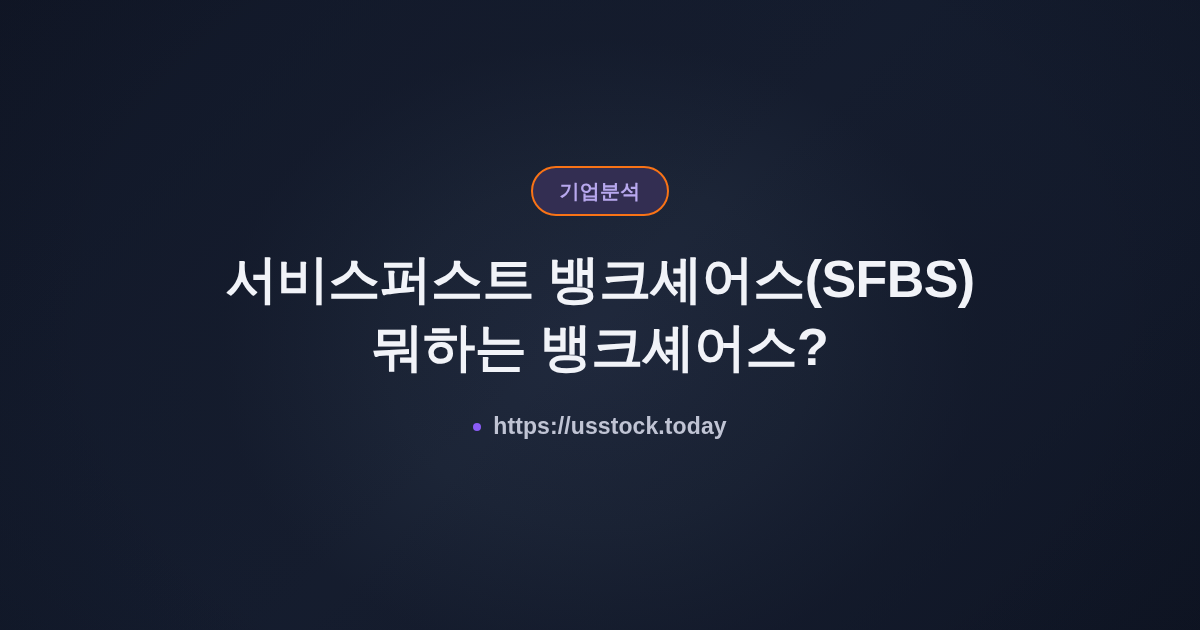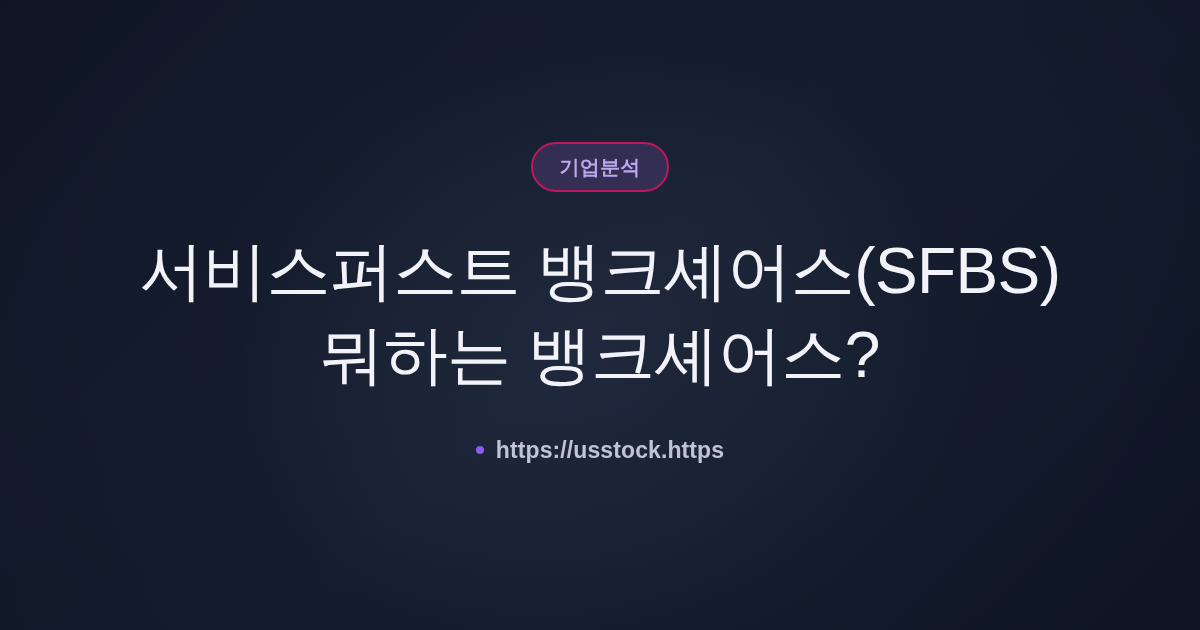--- a/index.html
+++ b/index.html
@@ -68,39 +68,39 @@
     padding-bottom: 26px;
     box-sizing: border-box;
   }
 
   .badge {
     display: inline-flex;
     align-items: center;
     justify-content: center;
     height: 46px;
     padding: 0 27px;
-    border: 2px solid #be185d;
+    border: 2px solid #f97316;
     border-radius: 999px;
     background: #332e52;
     color: #b8a8ee;
     font-size: 20px;
     font-weight: 700;
     letter-spacing: 0.2px;
     line-height: 1;
     margin-bottom: 26px;
     white-space: nowrap;
   }
 
   .headline {
-    margin: 12px;
+    margin: 4px;
     padding: 0;
     text-align: center;
     color: #f1f3f8;
-    font-size: 64px;
-    font-weight: 400;
+    font-size: 52px;
+    font-weight: 700;
     line-height: 1.30;
     letter-spacing: -0.6px;
     max-width: 1060px;
   }
   .headline .line {
     display: block;
     white-space: nowrap;
   }
 
   .site-url {
@@ -139,17 +139,17 @@
 
     <div class="badge">기업분석</div>
 
     <h1 class="headline">
       <span class="line">서비스퍼스트 뱅크셰어스(SFBS)</span>
       <span class="line">뭐하는 뱅크셰어스?</span>
     </h1>
 
     <div class="site-url">
       <span class="url-bullet"></span>
-      <span class="url-text">https://usstock.https</span>
+      <span class="url-text">https://usstock.today</span>
     </div>
 
   </div>
 </div>
 
 </body></html>

